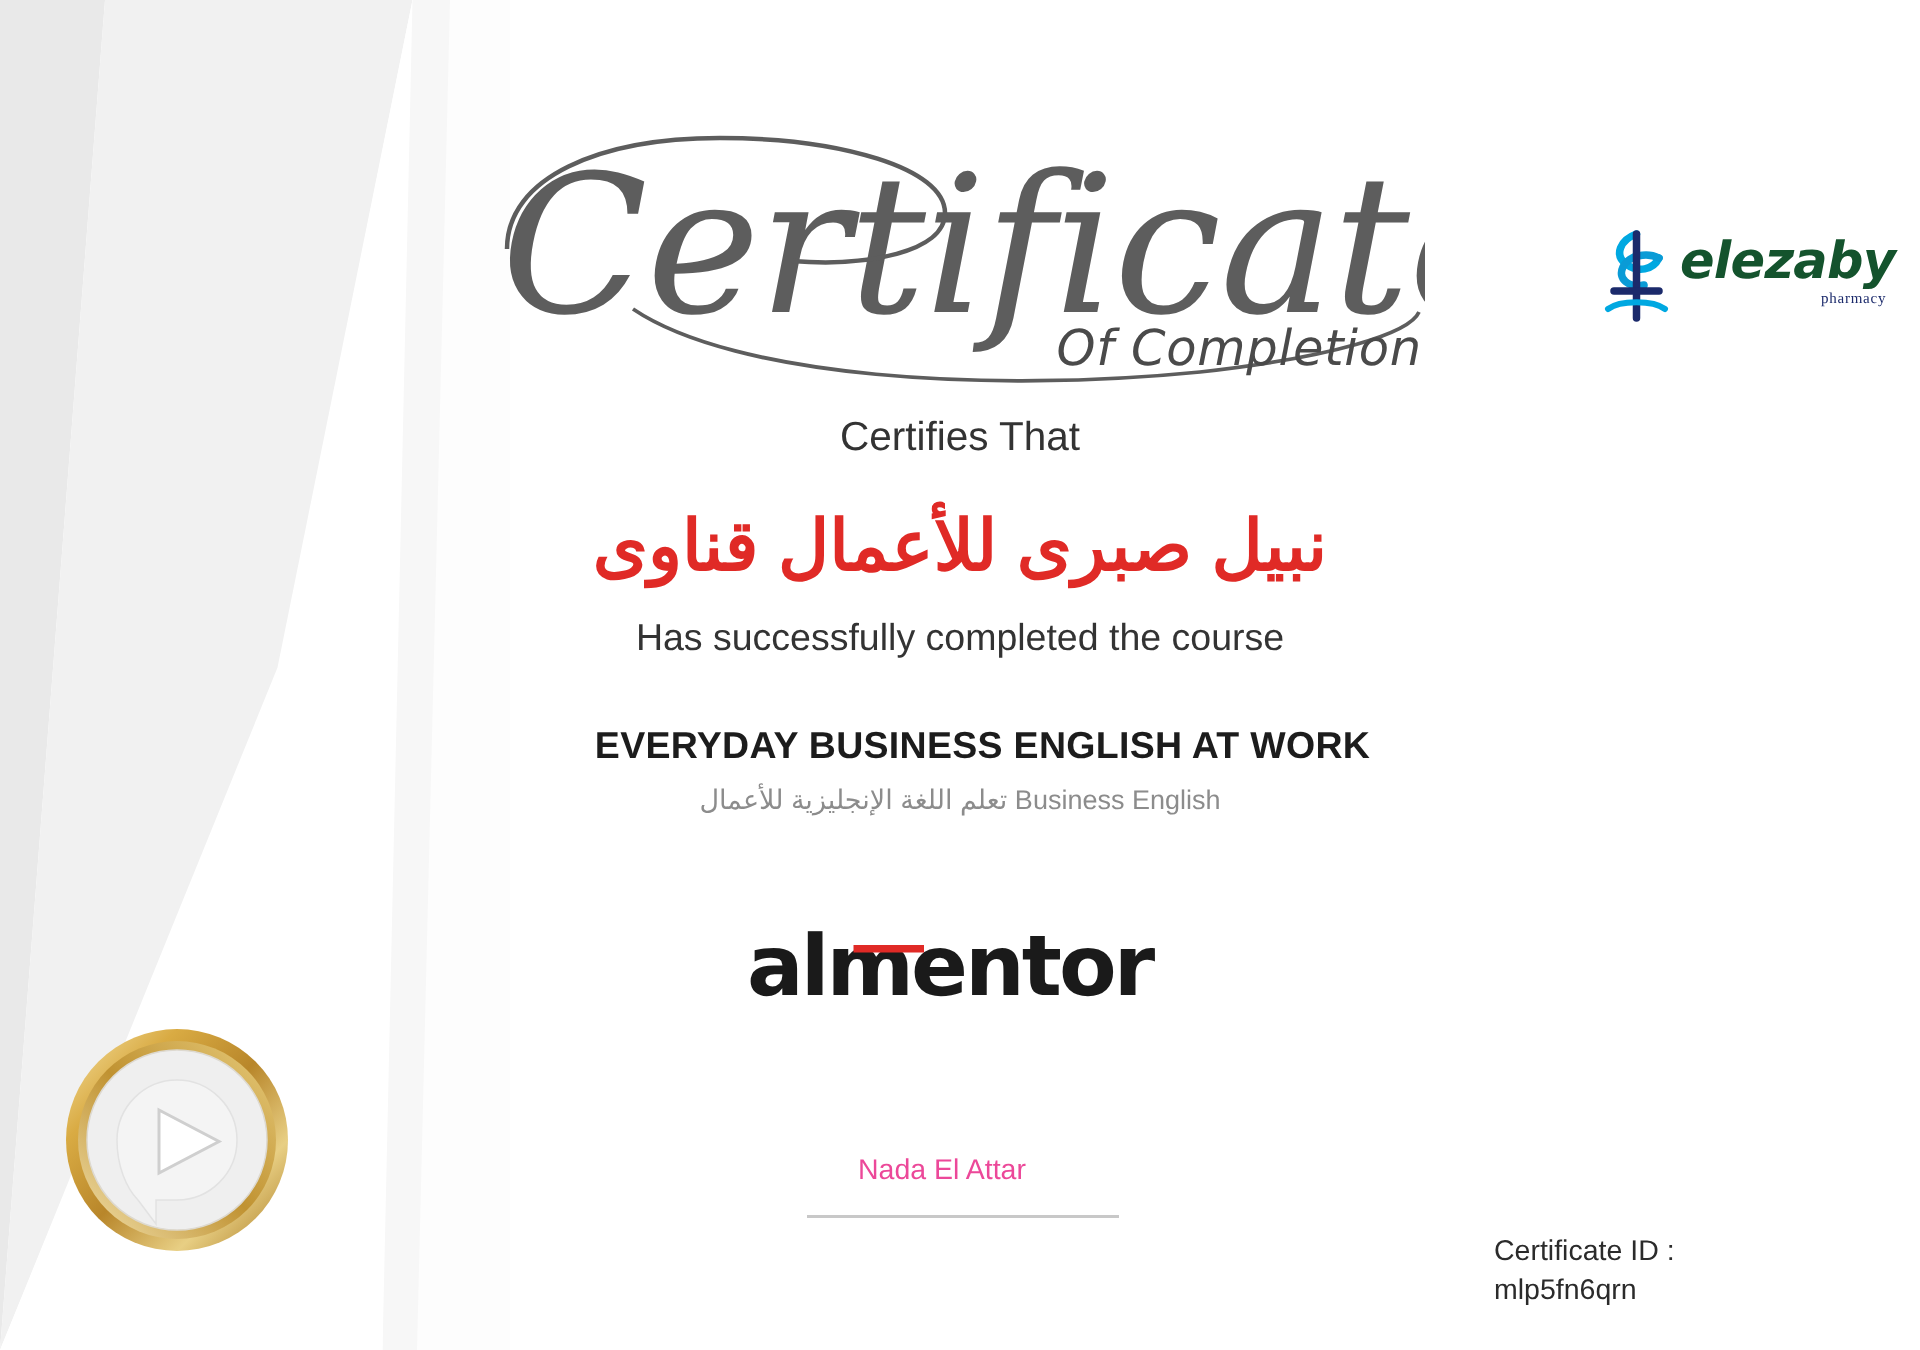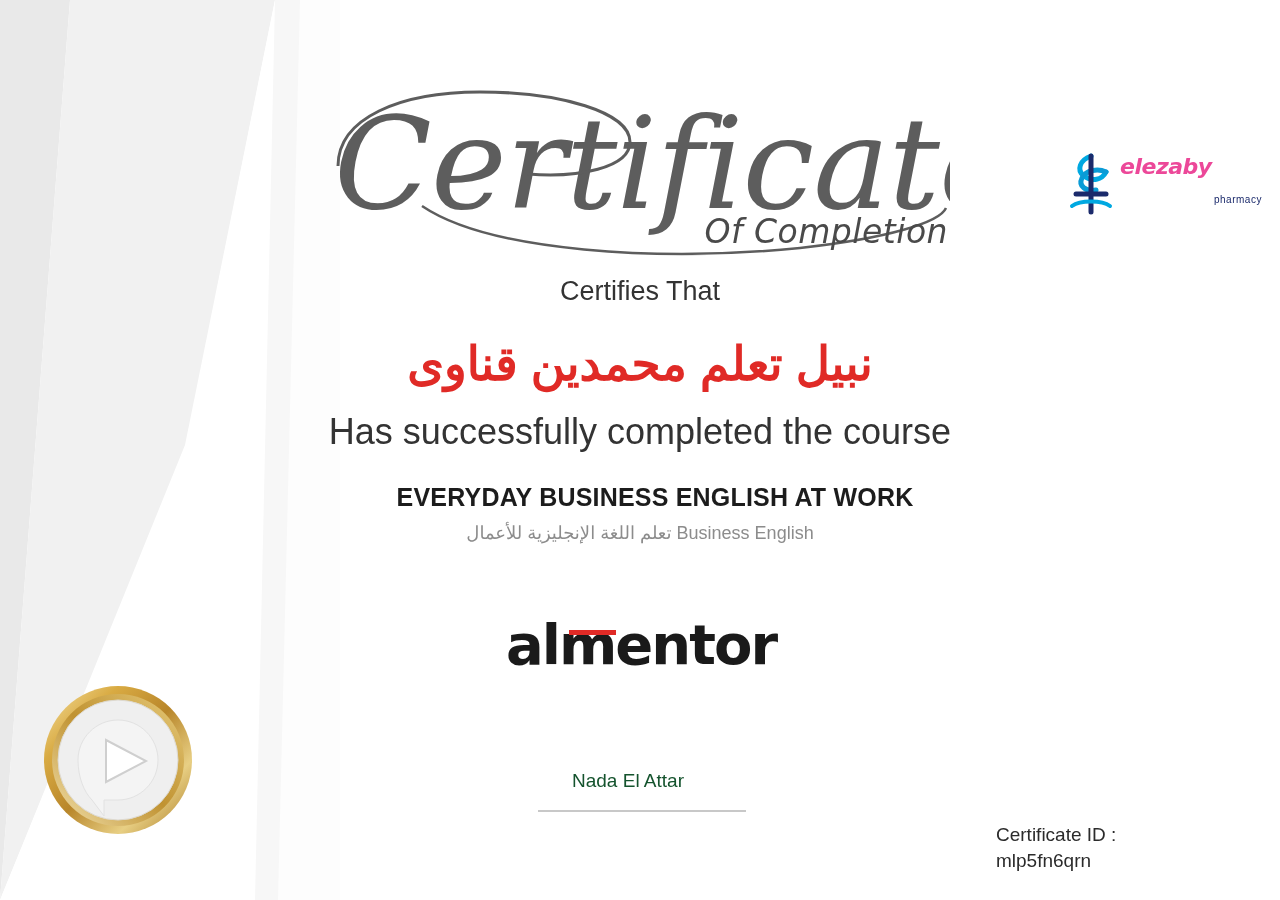--- a/index.html
+++ b/index.html
@@ -103,31 +103,31 @@
     left: 1062px;
     top: 150px;
     width: 186px;
     height: 72px;
   }
   .elezaby-name {
     position: absolute;
     left: 58px;
     top: 4px;
     font-family: "DejaVu Sans", sans-serif;
-    font-size: 22px;
+    font-size: 34px;
     font-weight: bold;
     font-style: italic;
-    color: #ec4899;
+    color: #14532d;
     letter-spacing: -0.5px;
   }
   .elezaby-sub {
     position: absolute;
     left: 152px;
     top: 44px;
-    font-family: Liberation Sans, sans-serif;
+    font-family: Liberation Serif, serif;
     font-size: 10px;
     color: #1b2a6b;
     letter-spacing: 0.5px;
   }
 
   
   .line {
     position: absolute;
     left: 0;
     width: 1280px;
@@ -140,21 +140,21 @@
   }
   .recipient {
     top: 336px;
     font-size: 47px;
     font-weight: bold;
     color: #e02a26;
     direction: rtl;
   }
   .completed {
     top: 411px;
-    font-size: 36px;
+    font-size: 25px;
     color: #333333;
   }
   .course-title {
     top: 483px;
     font-size: 25px;
     font-weight: bold;
     color: #1c1c1c;
     letter-spacing: 0.2px;
     margin-left: 15px;
   }
@@ -181,40 +181,39 @@
     width: 286px;
     height: 62px;
   }
   .almentor-text {
     font-family: "DejaVu Sans", sans-serif;
     font-size: 56px;
     font-weight: bold;
     color: #1a1a1a;
     letter-spacing: -2px;
     line-height: 62px;
-    text-align: center;
   }
   .almentor-bar {
     position: absolute;
     left: 71px;
     top: 16px;
     width: 47px;
     height: 5px;
     background: #e02a26;
   }
 
   
   .signature-name {
     position: absolute;
     left: 0;
     top: 770px;
     width: 1256px;
     text-align: center;
     font-size: 19px;
-    color: #14532d;
+    color: #ec4899;
   }
   .signature-line {
     position: absolute;
     left: 538px;
     top: 810px;
     width: 208px;
     height: 2px;
     background: #c8c8c8;
   }
 
@@ -280,21 +279,21 @@
       <path d="M44 22 C36 18 24 20 20 28 C16 36 24 42 34 40" fill="none" stroke="#0a9bd6" stroke-width="5" stroke-linecap="round"></path>
       <path d="M29 6 L29 62" stroke="#1b2a6b" stroke-width="5" stroke-linecap="round"></path>
       <path d="M14 44 L44 44" stroke="#1b2a6b" stroke-width="5" stroke-linecap="round"></path>
       <path d="M10 56 C18 50 40 50 48 56" fill="none" stroke="#00a8e1" stroke-width="4" stroke-linecap="round"></path>
     </svg>
     <div class="elezaby-name">elezaby</div>
     <div class="elezaby-sub">pharmacy</div>
   </div>
 
   <div class="line certifies-that">Certifies That</div>
-  <div class="line recipient">نبيل تعلم محمدين قناوى</div>
+  <div class="line recipient">نبيل صبرى للأعمال قناوى</div>
   <div class="line completed">Has successfully completed the course</div>
   <div class="line course-title">EVERYDAY BUSINESS ENGLISH AT WORK</div>
   <div class="line course-subtitle"><span class="ar">تعلم اللغة الإنجليزية للأعمال</span> <span>Business English</span></div>
 
   <div class="almentor">
     <div class="almentor-text">almentor</div>
     <div class="almentor-bar"></div>
   </div>
 
   <div class="signature-name">Nada El Attar</div>

